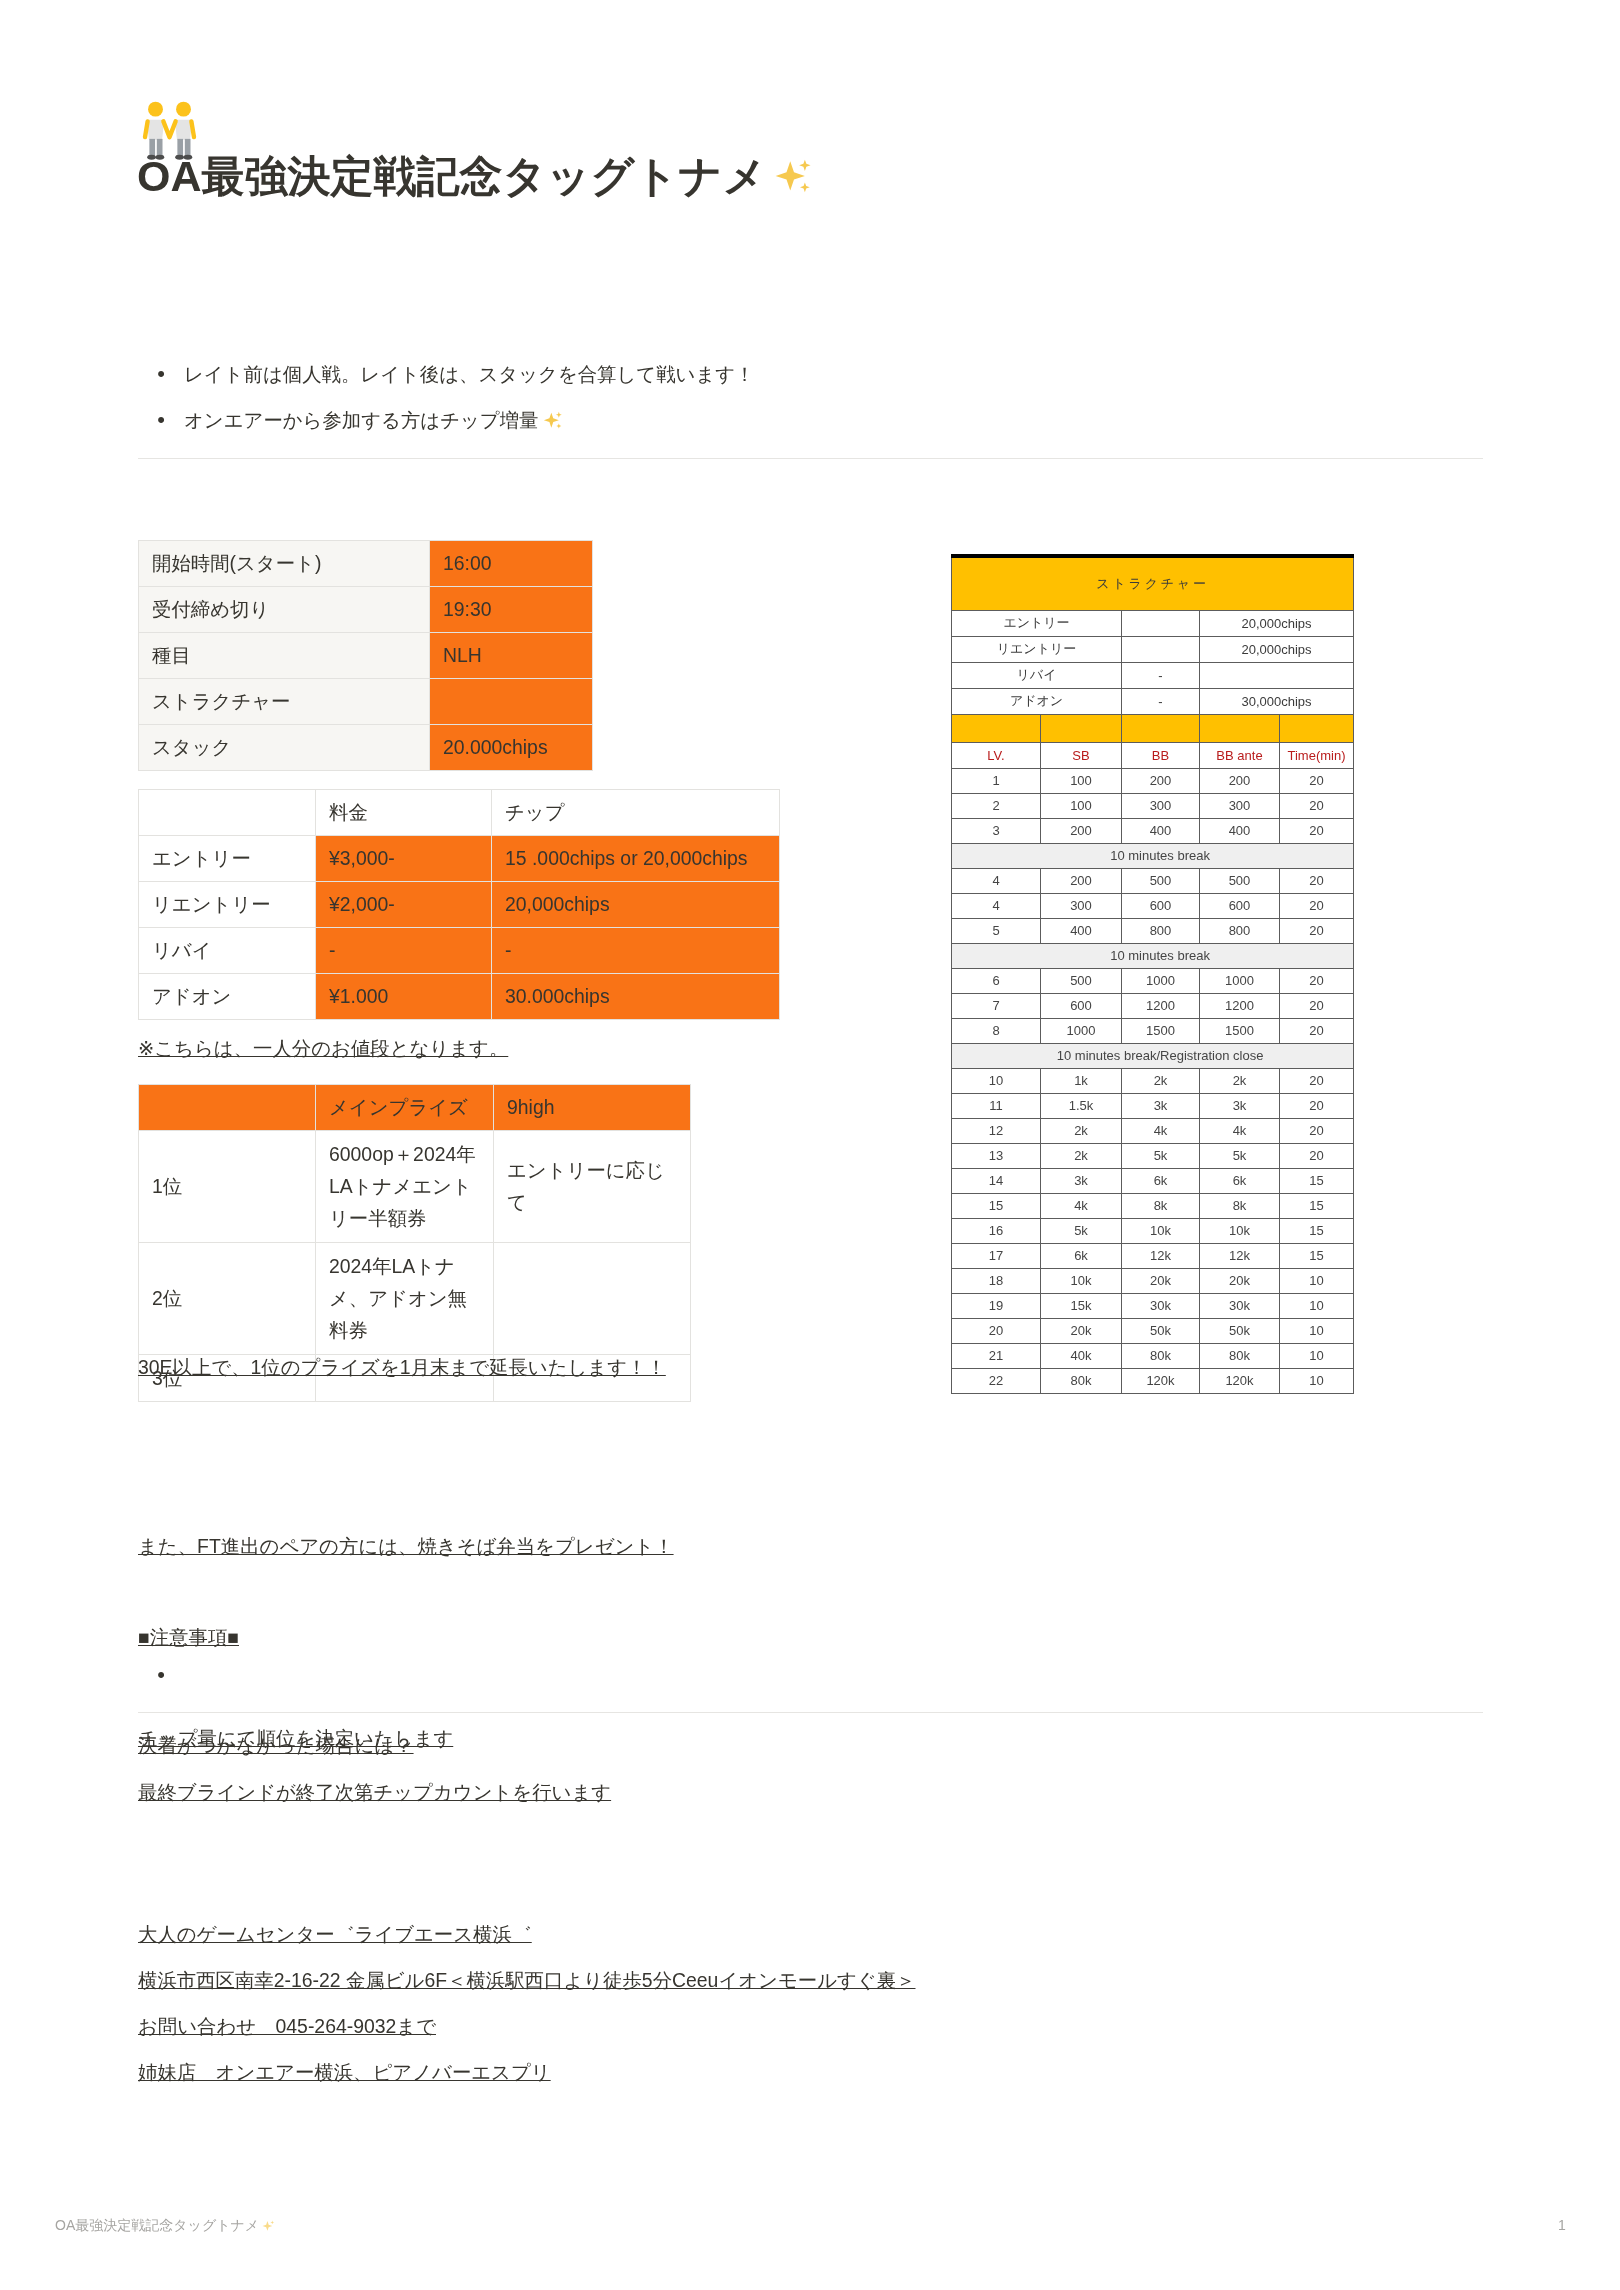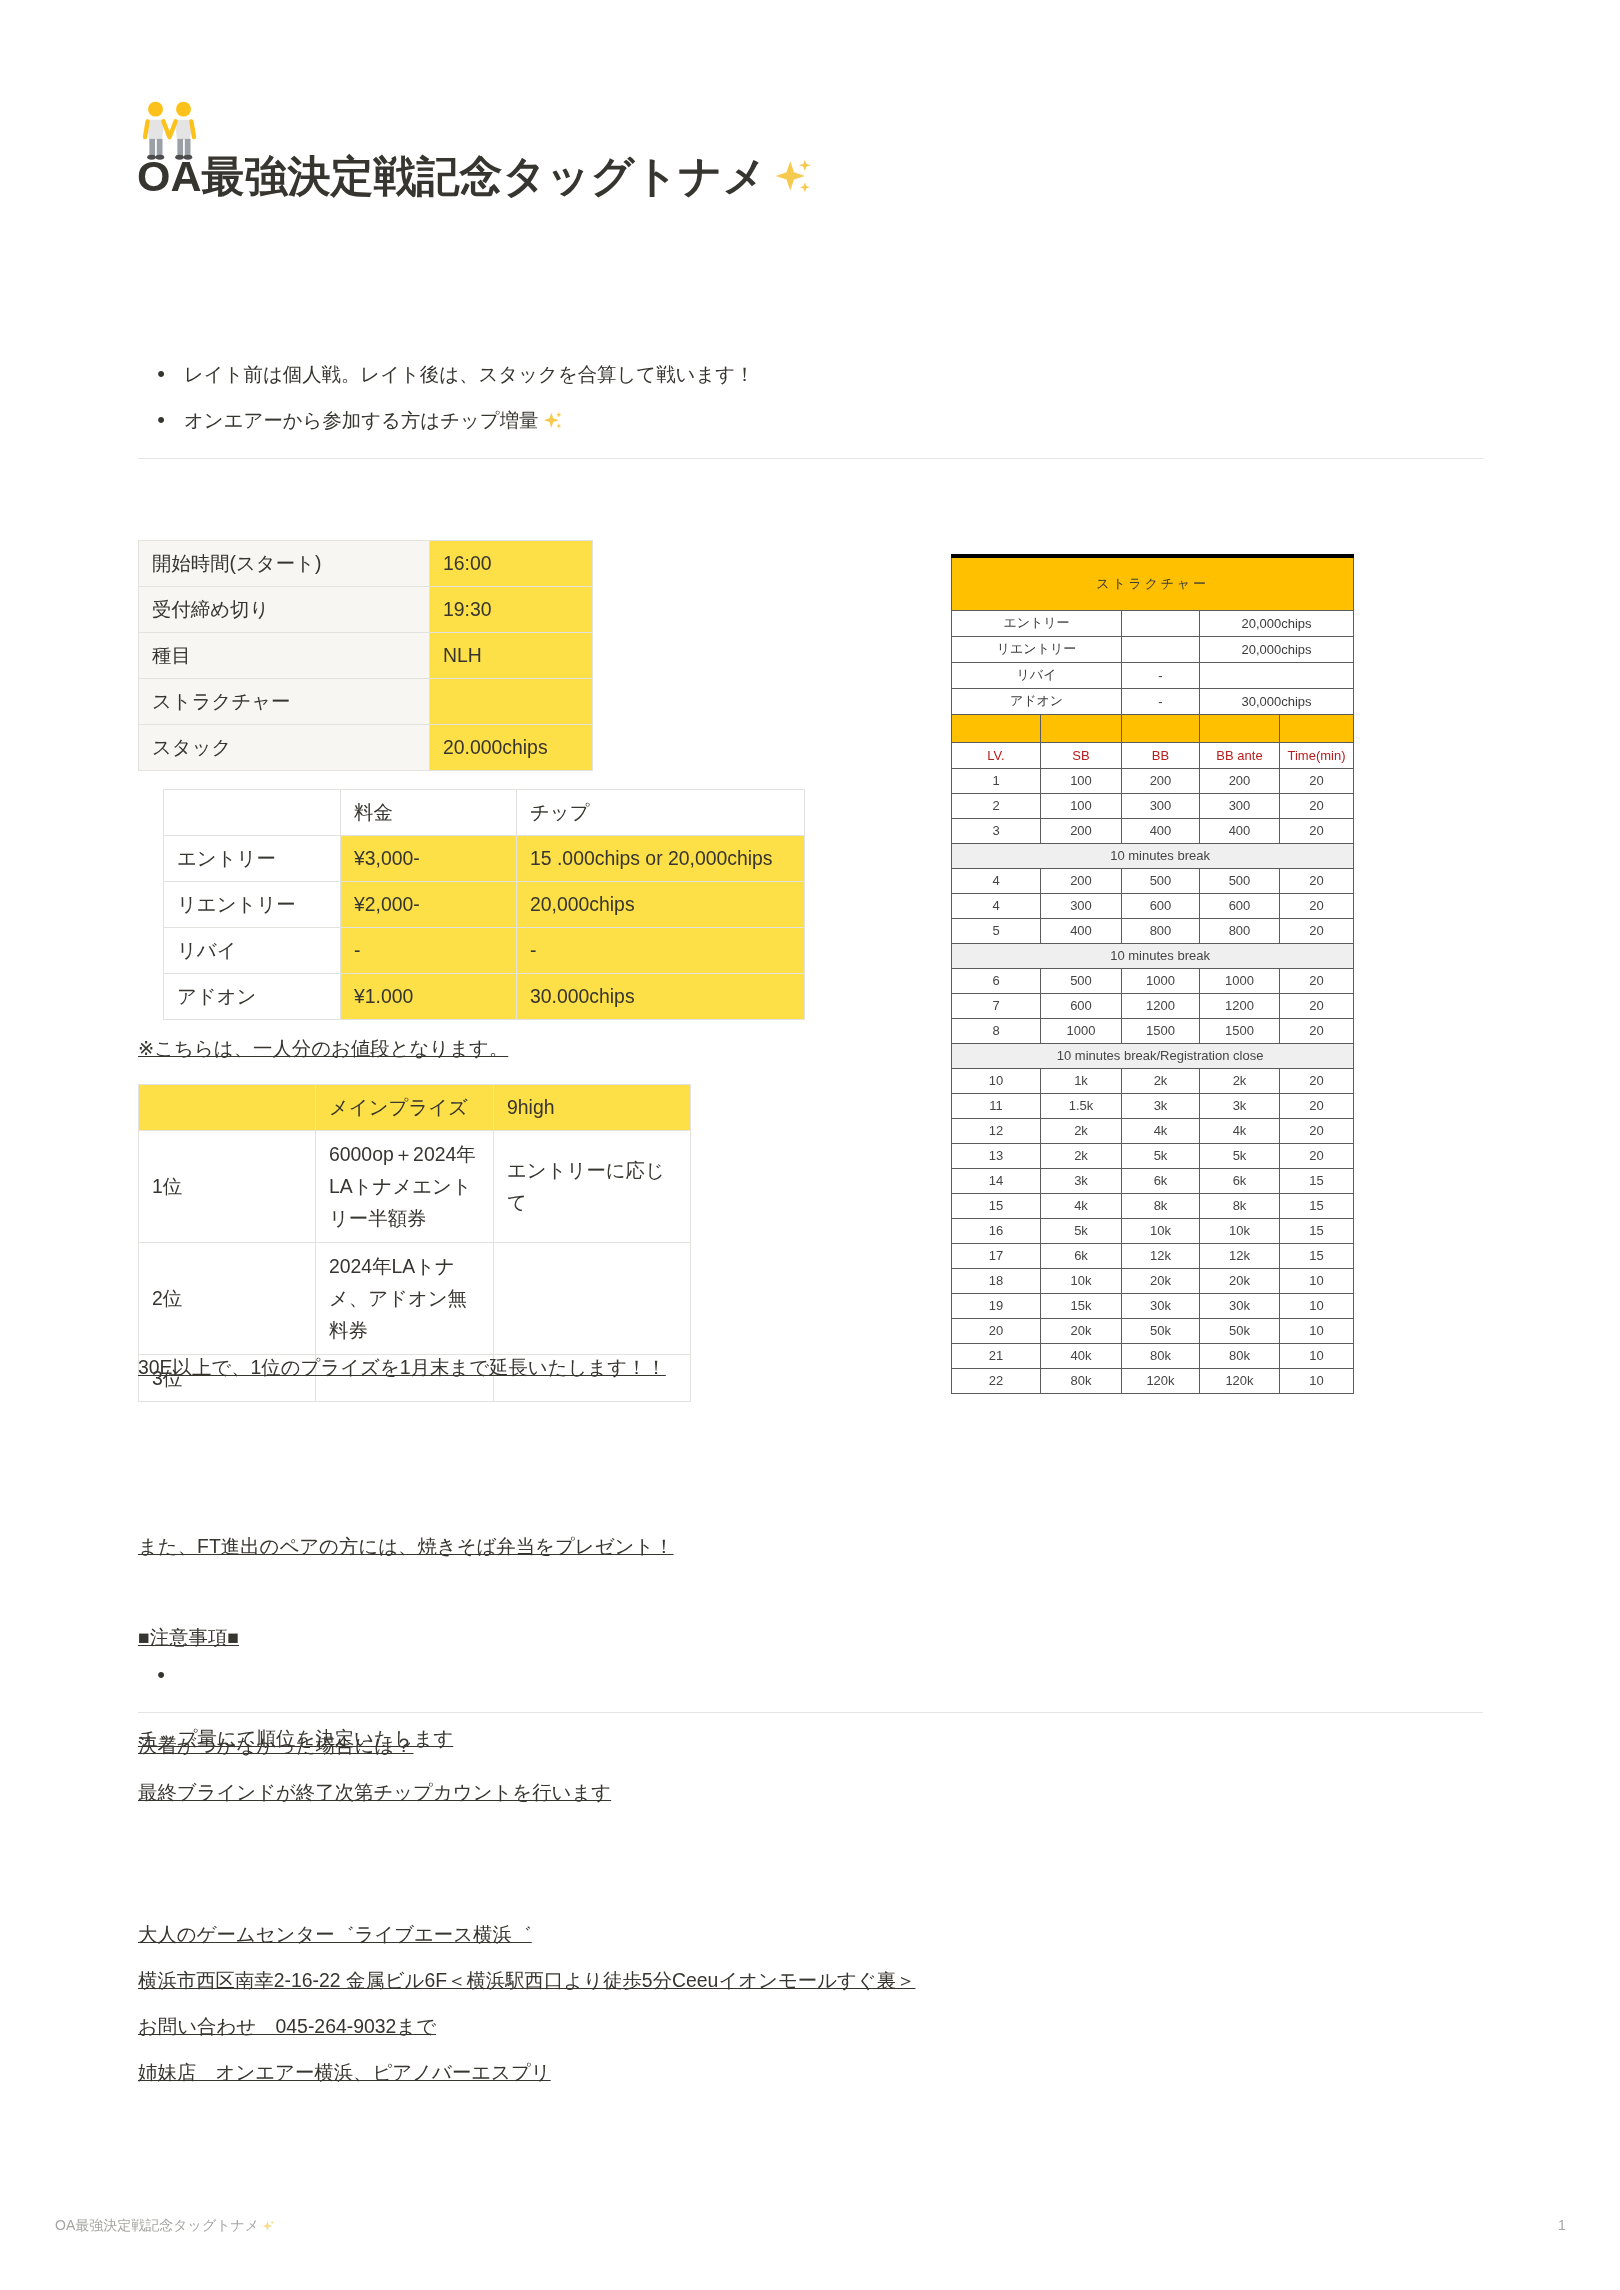--- a/index.html
+++ b/index.html
@@ -17,29 +17,29 @@
   #emoji-wrap { left:138px; top:98px; width:63px; height:66px; display:block; }
 
   
   .bullet-row { position:absolute; left:138px; display:flex; align-items:center; }
   .bullet-marker { width:46px; text-align:center; font-size:22px; line-height:28px; color:#37352f; flex:0 0 46px; }
   .bullet-text { font-size:19.4px; line-height:28px; display:flex; align-items:center; gap:4.6px; }
 
   .divider { position:absolute; left:138px; width:1345px; height:0.9px; background:#e6e5e2; }
 
   
-  table.ntable { border-collapse:collapse; table-layout:fixed; background:#fde047; }
+  table.ntable { border-collapse:collapse; table-layout:fixed; background:#f97316; }
   table.ntable th, table.ntable td {
     border:0.9px solid #e3e2df; font-weight:400; text-align:left; vertical-align:middle;
     padding:5.5px 13px; font-size:19.4px; color:#37352f; overflow:hidden;
   }
   #info-table { left:138px; top:540px; width:454px; }
   #info-table tr { height:46px; }
   #info-table th { background:#f7f6f3; }
-  #price-table { left:138px; top:789px; width:641px;margin-left:25px; }
+  #price-table { left:138px; top:789px; width:641px; }
   #price-table tr { height:46px; }
   #price-table th { background:#fff; }
   #prize-table { left:138px; top:1084px; width:552px; }
   #prize-table thead tr { height:46px; }
   #prize-table tbody td, #prize-table tbody th { line-height:32px; padding-top:7.4px; padding-bottom:7.4px; background:#fff; }
   #prize-table tbody tr:last-child { height:46px; }
 
   
   #structure-wrap { left:951px; top:554px; width:402px; }
   table.st { border-collapse:collapse; table-layout:fixed; width:402px; border:1.8px solid #000; border-top:4.6px solid #000; background:#fff; }

